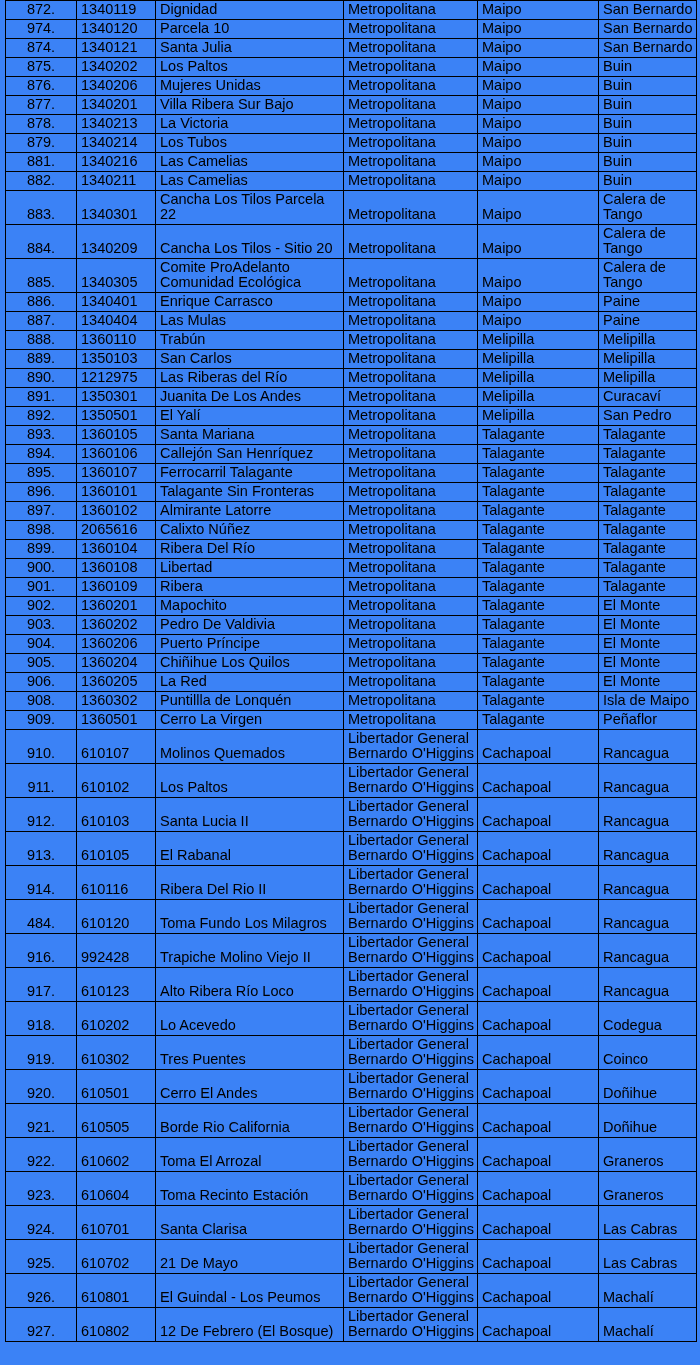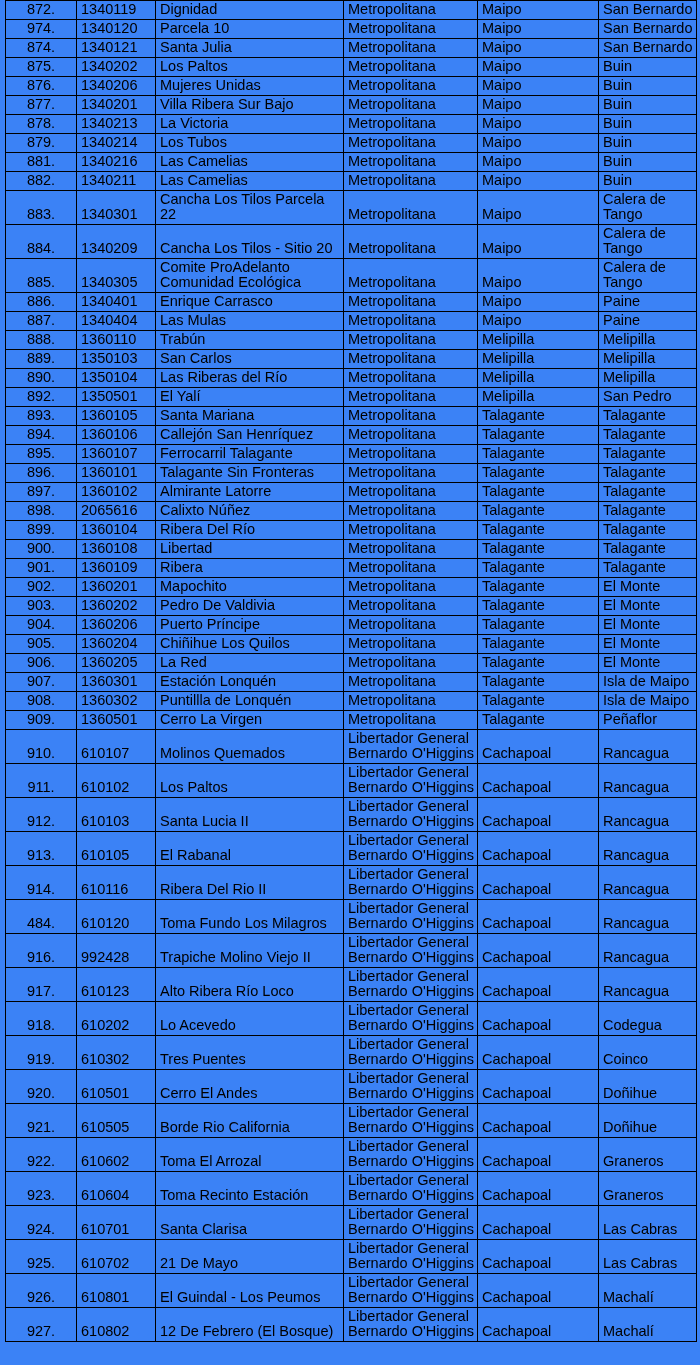--- a/index.html
+++ b/index.html
@@ -190,25 +190,33 @@
         <tr>
     <td class="num">889.</td>
     <td>1350103</td>
     <td>San Carlos</td>
     <td>Metropolitana</td>
     <td>Melipilla</td>
     <td>Melipilla</td>
   </tr>
         <tr>
     <td class="num">890.</td>
-    <td>1350104</td>
+    <td>1212975</td>
     <td>Las Riberas del Río</td>
     <td>Metropolitana</td>
     <td>Melipilla</td>
     <td>Melipilla</td>
+  </tr>
+        <tr>
+    <td class="num">891.</td>
+    <td>1350301</td>
+    <td>Juanita De Los Andes</td>
+    <td>Metropolitana</td>
+    <td>Melipilla</td>
+    <td>Curacaví</td>
   </tr>
         <tr>
     <td class="num">892.</td>
     <td>1350501</td>
     <td>El Yalí</td>
     <td>Metropolitana</td>
     <td>Melipilla</td>
     <td>San Pedro</td>
   </tr>
         <tr>
@@ -315,28 +323,20 @@
     <td>Talagante</td>
     <td>El Monte</td>
   </tr>
         <tr>
     <td class="num">906.</td>
     <td>1360205</td>
     <td>La Red</td>
     <td>Metropolitana</td>
     <td>Talagante</td>
     <td>El Monte</td>
-  </tr>
-        <tr>
-    <td class="num">907.</td>
-    <td>1360301</td>
-    <td>Estación Lonquén</td>
-    <td>Metropolitana</td>
-    <td>Talagante</td>
-    <td>Isla de Maipo</td>
   </tr>
         <tr>
     <td class="num">908.</td>
     <td>1360302</td>
     <td>Puntillla de Lonquén</td>
     <td>Metropolitana</td>
     <td>Talagante</td>
     <td>Isla de Maipo</td>
   </tr>
         <tr>

